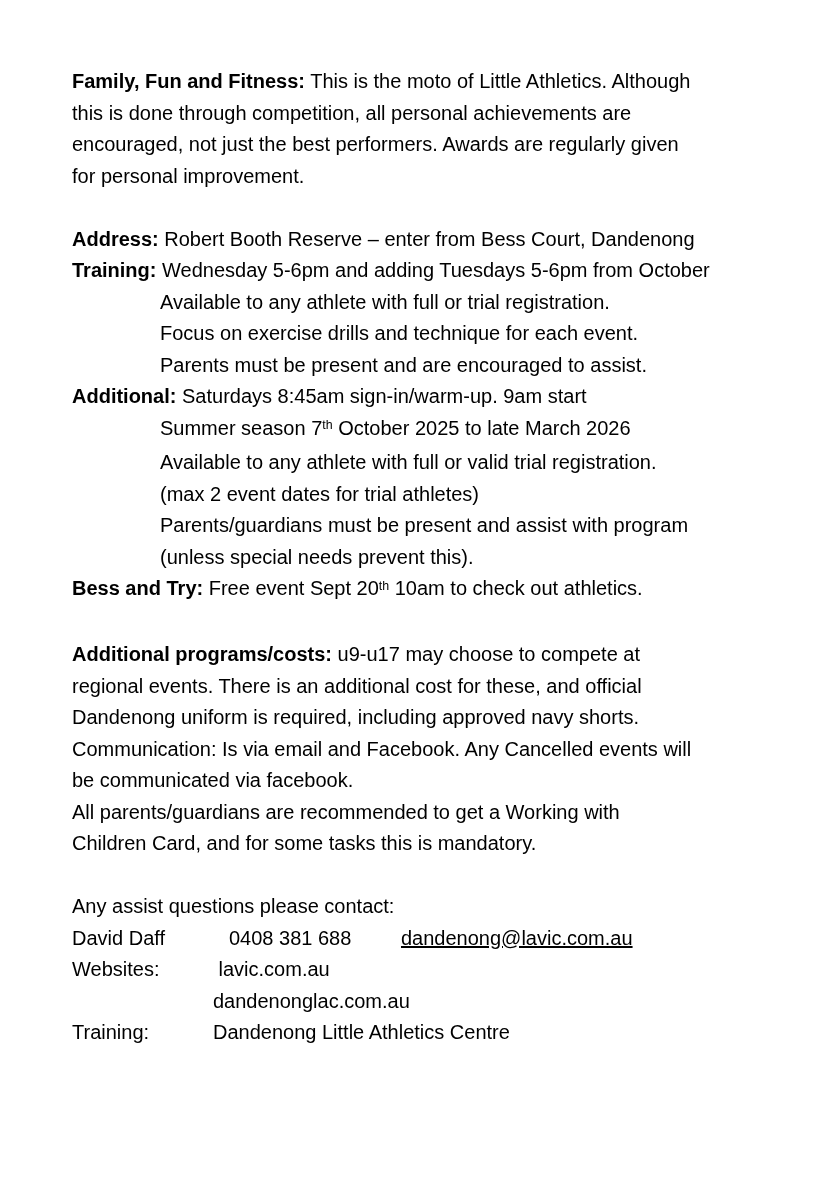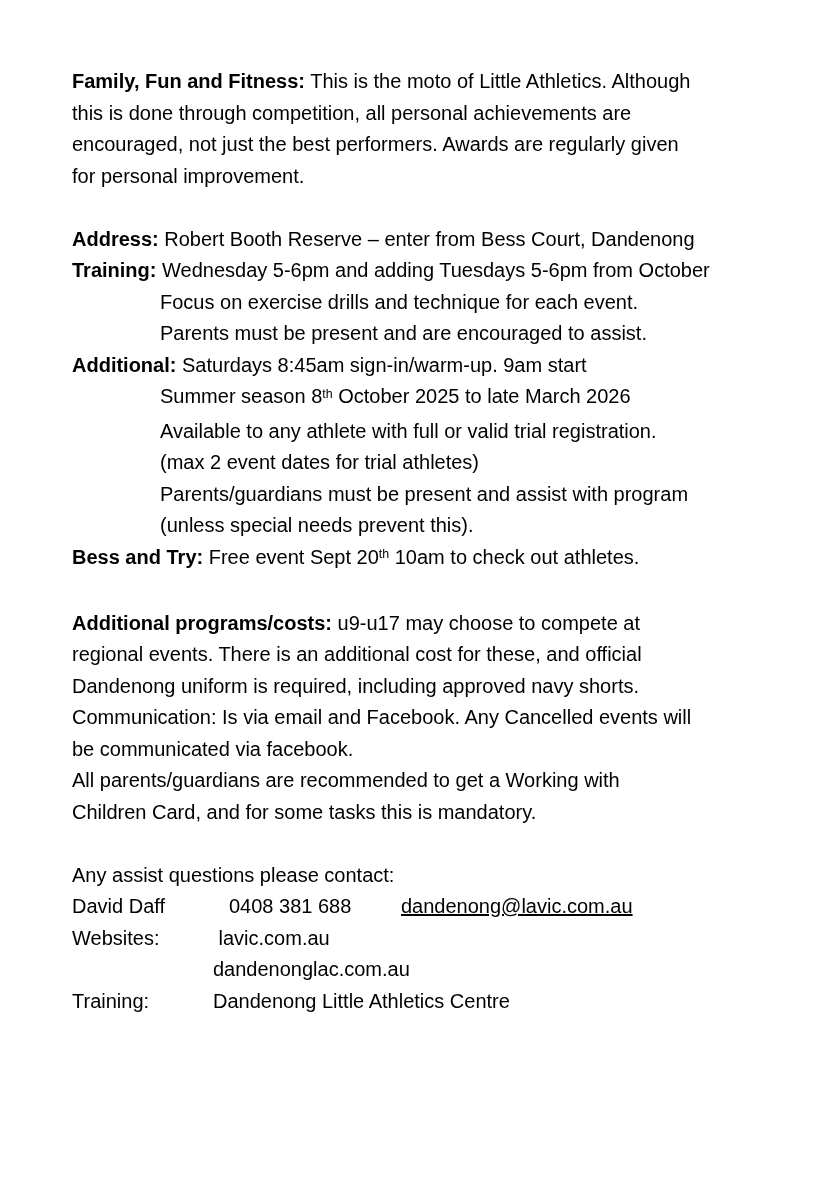--- a/index.html
+++ b/index.html
@@ -40,29 +40,30 @@
 <div class="page">
     <div class="para">
       <div class="line"><span class="b">Family, Fun and Fitness:</span><span> This is the moto of Little Athletics. Although</span></div>
       <div class="line"><span>this is done through competition, all personal achievements are</span></div>
       <div class="line"><span>encouraged, not just the best performers. Awards are regularly given</span></div>
       <div class="line"><span>for personal improvement.</span></div>
     </div>
     <div class="para">
       <div class="line"><span class="b">Address:</span><span> Robert Booth Reserve – enter from Bess Court, Dandenong</span></div>
       <div class="line"><span class="b">Training:</span><span> Wednesday 5-6pm and adding Tuesdays 5-6pm from October</span></div>
+      <div class="line" style="padding-left: 88px;"><span>Available to any athlete with full or trial registration.</span></div>
       <div class="line" style="padding-left: 88px;"><span>Focus on exercise drills and technique for each event.</span></div>
       <div class="line" style="padding-left: 88px;"><span>Parents must be present and are encouraged to assist.</span></div>
       <div class="line"><span class="b">Additional:</span><span> Saturdays 8:45am sign-in/warm-up. 9am start</span></div>
-      <div class="line" style="padding-left: 88px;"><span>Summer season 8</span><span class="sup">th</span><span> October 2025 to late March 2026</span></div>
+      <div class="line" style="padding-left: 88px;"><span>Summer season 7</span><span class="sup">th</span><span> October 2025 to late March 2026</span></div>
       <div class="line" style="padding-left: 88px;"><span>Available to any athlete with full or valid trial registration.</span></div>
       <div class="line" style="padding-left: 88px;"><span>(max 2 event dates for trial athletes)</span></div>
       <div class="line" style="padding-left: 88px;"><span>Parents/guardians must be present and assist with program</span></div>
       <div class="line" style="padding-left: 88px;"><span>(unless special needs prevent this).</span></div>
-      <div class="line"><span class="b">Bess and Try:</span><span> Free event Sept 20</span><span class="sup">th</span><span> 10am to check out athletes.</span></div>
+      <div class="line"><span class="b">Bess and Try:</span><span> Free event Sept 20</span><span class="sup">th</span><span> 10am to check out athletics.</span></div>
     </div>
     <div class="para">
       <div class="line"><span class="b">Additional programs/costs:</span><span> u9-u17 may choose to compete at</span></div>
       <div class="line"><span>regional events. There is an additional cost for these, and official</span></div>
       <div class="line"><span>Dandenong uniform is required, including approved navy shorts.</span></div>
       <div class="line"><span>Communication: Is via email and Facebook. Any Cancelled events will</span></div>
       <div class="line"><span>be communicated via facebook.</span></div>
       <div class="line"><span>All parents/guardians are recommended to get a Working with</span></div>
       <div class="line"><span>Children Card, and for some tasks this is mandatory.</span></div>
     </div>

